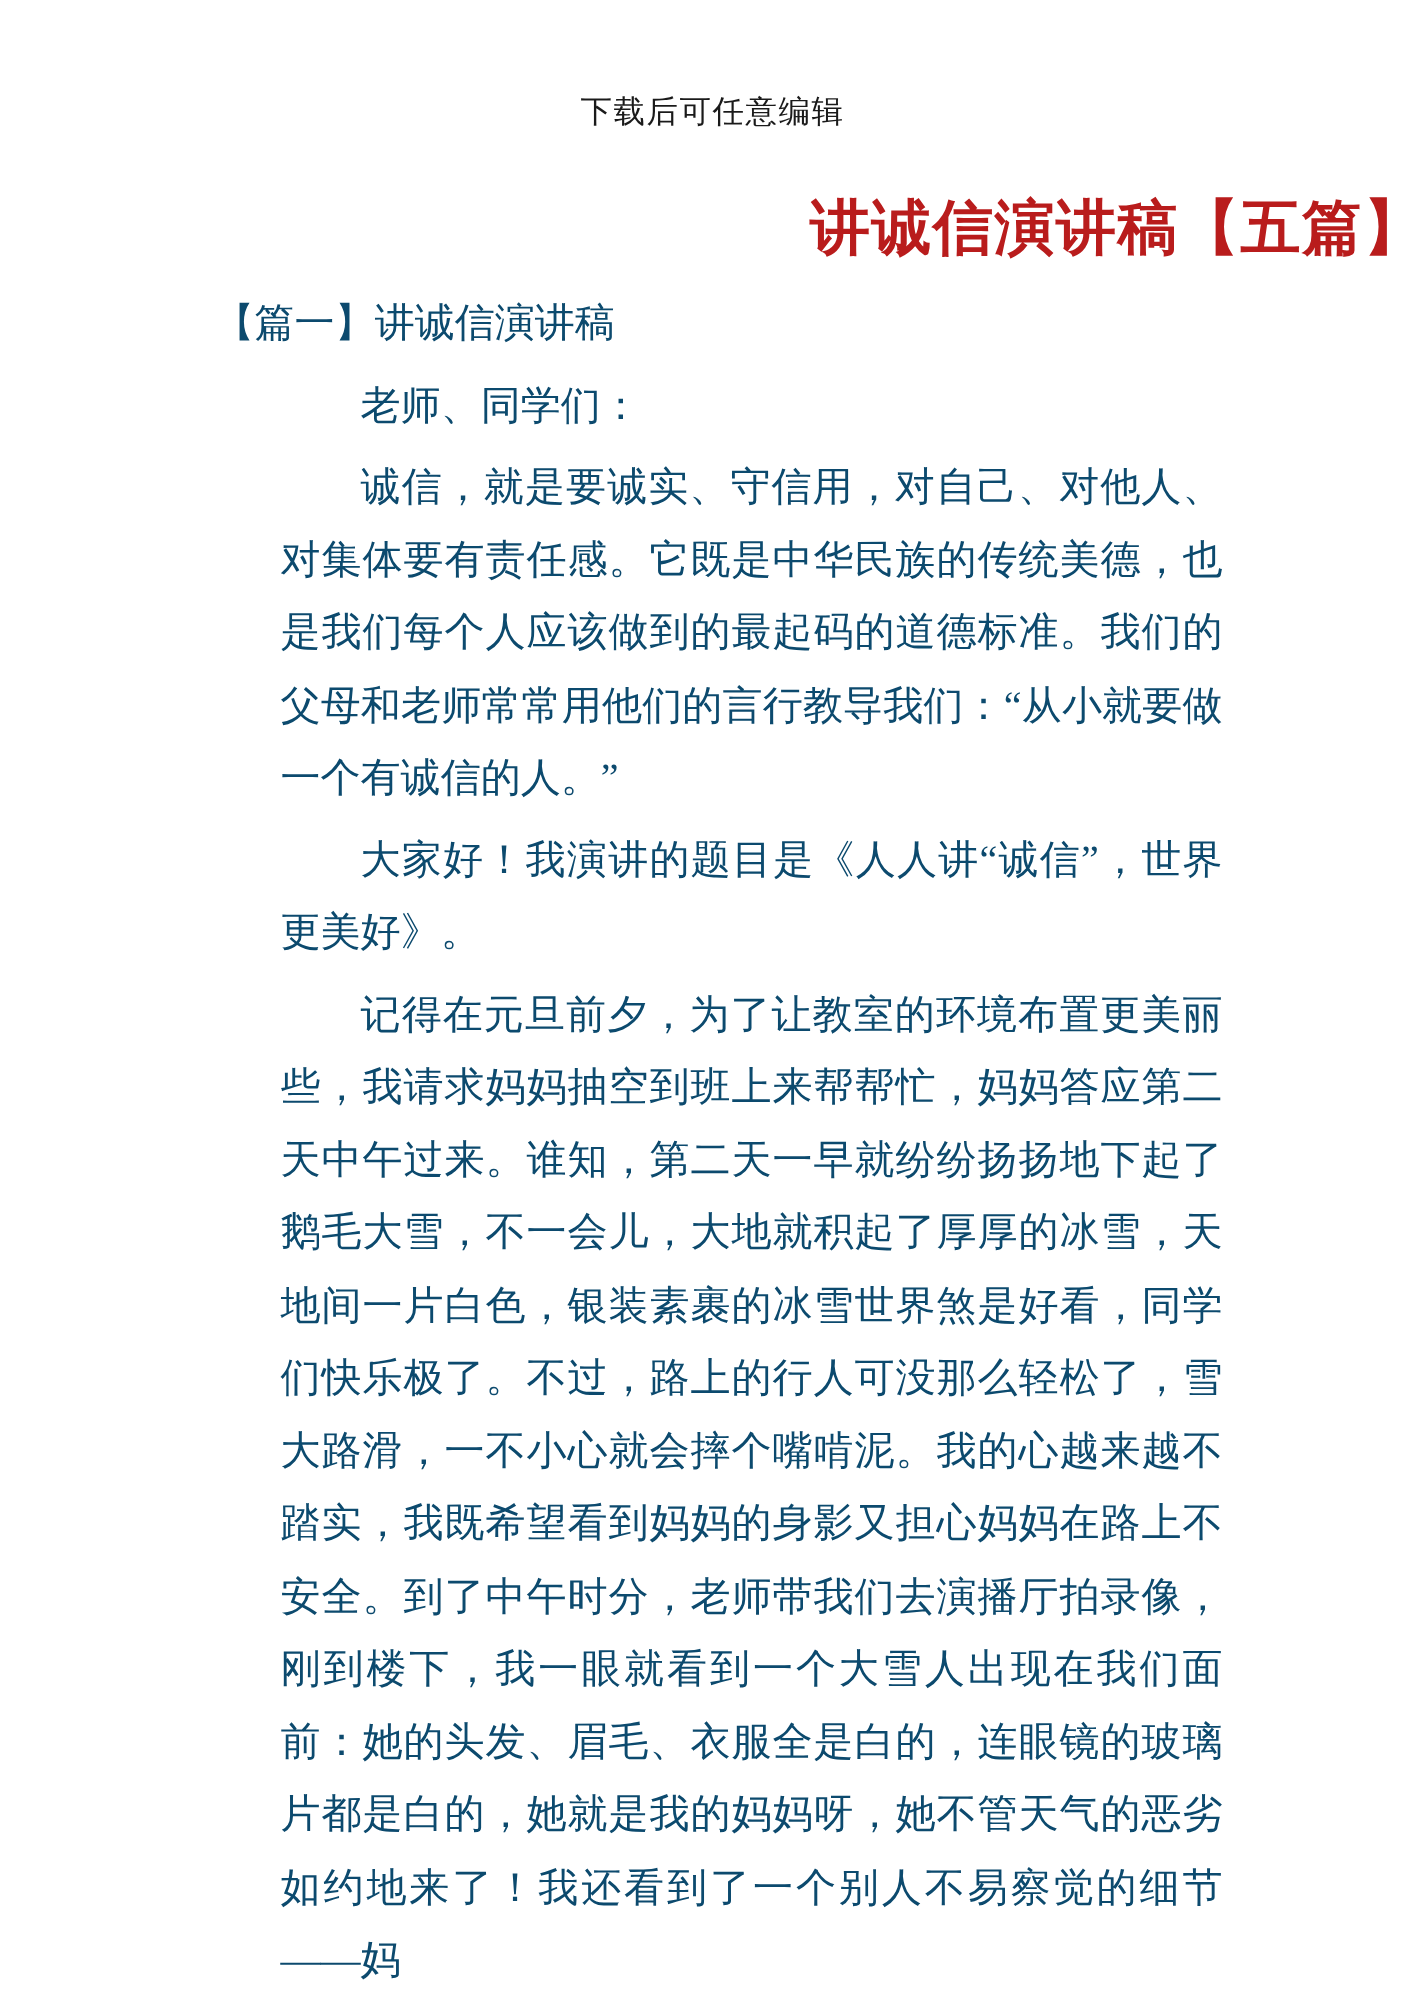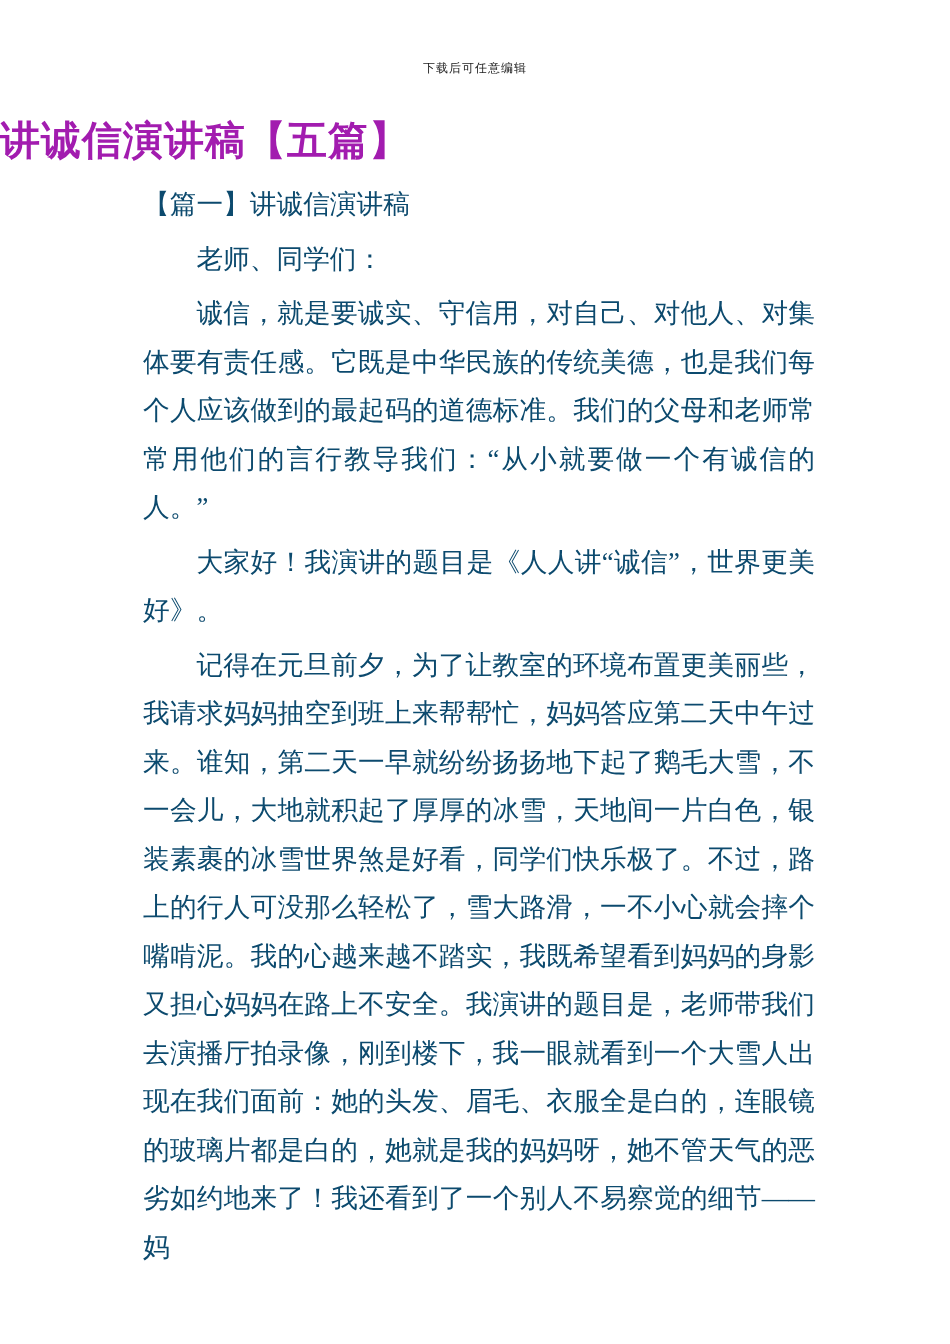--- a/index.html
+++ b/index.html
@@ -12,56 +12,56 @@
     position: relative;
     width: 950px;
     height: 1344px;
     background: #ffffff;
     overflow: hidden;
     margin: 0 auto;
   }
   .watermark {
     padding-top: 60px;
     text-align: center;
-    font-size: 12px;
+    font-size: 21px;
     letter-spacing: 1px;
     color: #1a1a1a;
   }
   .doc-title {
     margin-top: 36px;
-    text-align: left;
+    text-align: right;
     font-family: "Liberation Sans", "DejaVu Sans", sans-serif;
     font-weight: bold;
     font-size: 40px;
     letter-spacing: 1px;
-    color: #a21caf;
+    color: #b91c1c;
   }
   .content {
     margin: 12px 135px 0 143px; 
     font-size: 26.7px;
     line-height: 48.5px;
     text-align: justify;
     text-justify: inter-character;
     word-break: break-all;
     overflow-wrap: anywhere;
     color: #0c4a6e;
   }
   .content p { margin: 0 0 6px 0; }
-  .content p.indent { text-indent: 2em; }
+  .content p.indent { text-indent: 2em; margin-left: 44px; }
 </style>
 </head>
 <body>
 
 <div class="page">
 
   <div class="watermark">下载后可任意编辑</div>
 
   <h1 class="doc-title">讲诚信演讲稿【五篇】</h1>
 
   <div class="content">
     <p>【篇一】讲诚信演讲稿</p>
     <p class="indent">老师、同学们：</p>
     <p class="indent">诚信，就是要诚实、守信用，对自己、对他人、对集体要有责任感。它既是中华民族的传统美德，也是我们每个人应该做到的最起码的道德标准。我们的父母和老师常常用他们的言行教导我们：“从小就要做一个有诚信的人。”</p>
     <p class="indent">大家好！我演讲的题目是《人人讲“诚信”，世界更美好》。</p>
-    <p class="indent">记得在元旦前夕，为了让教室的环境布置更美丽些，我请求妈妈抽空到班上来帮帮忙，妈妈答应第二天中午过来。谁知，第二天一早就纷纷扬扬地下起了鹅毛大雪，不一会儿，大地就积起了厚厚的冰雪，天地间一片白色，银装素裹的冰雪世界煞是好看，同学们快乐极了。不过，路上的行人可没那么轻松了，雪大路滑，一不小心就会摔个嘴啃泥。我的心越来越不踏实，我既希望看到妈妈的身影又担心妈妈在路上不安全。我演讲的题目是，老师带我们去演播厅拍录像，刚到楼下，我一眼就看到一个大雪人出现在我们面前：她的头发、眉毛、衣服全是白的，连眼镜的玻璃片都是白的，她就是我的妈妈呀，她不管天气的恶劣如约地来了！我还看到了一个别人不易察觉的细节——妈</p>
+    <p class="indent">记得在元旦前夕，为了让教室的环境布置更美丽些，我请求妈妈抽空到班上来帮帮忙，妈妈答应第二天中午过来。谁知，第二天一早就纷纷扬扬地下起了鹅毛大雪，不一会儿，大地就积起了厚厚的冰雪，天地间一片白色，银装素裹的冰雪世界煞是好看，同学们快乐极了。不过，路上的行人可没那么轻松了，雪大路滑，一不小心就会摔个嘴啃泥。我的心越来越不踏实，我既希望看到妈妈的身影又担心妈妈在路上不安全。到了中午时分，老师带我们去演播厅拍录像，刚到楼下，我一眼就看到一个大雪人出现在我们面前：她的头发、眉毛、衣服全是白的，连眼镜的玻璃片都是白的，她就是我的妈妈呀，她不管天气的恶劣如约地来了！我还看到了一个别人不易察觉的细节——妈</p>
   </div>
 
 </div>
 
 </body></html>

